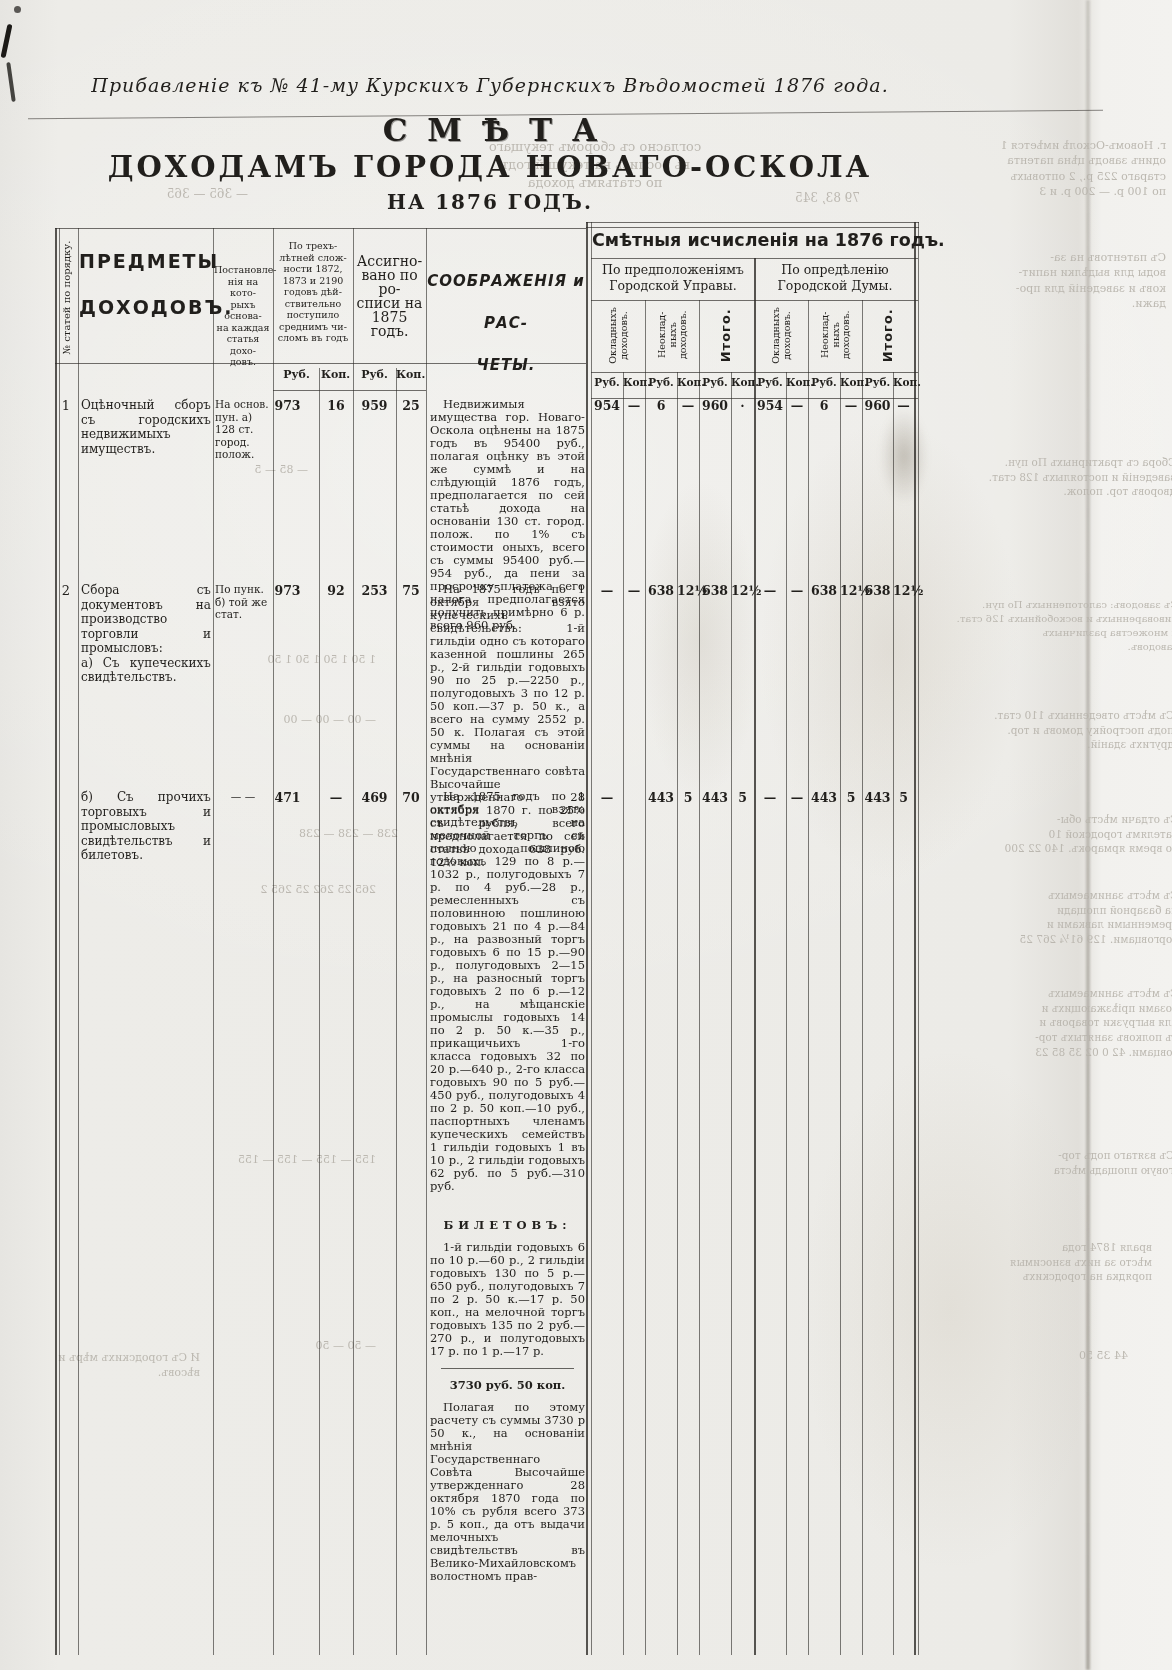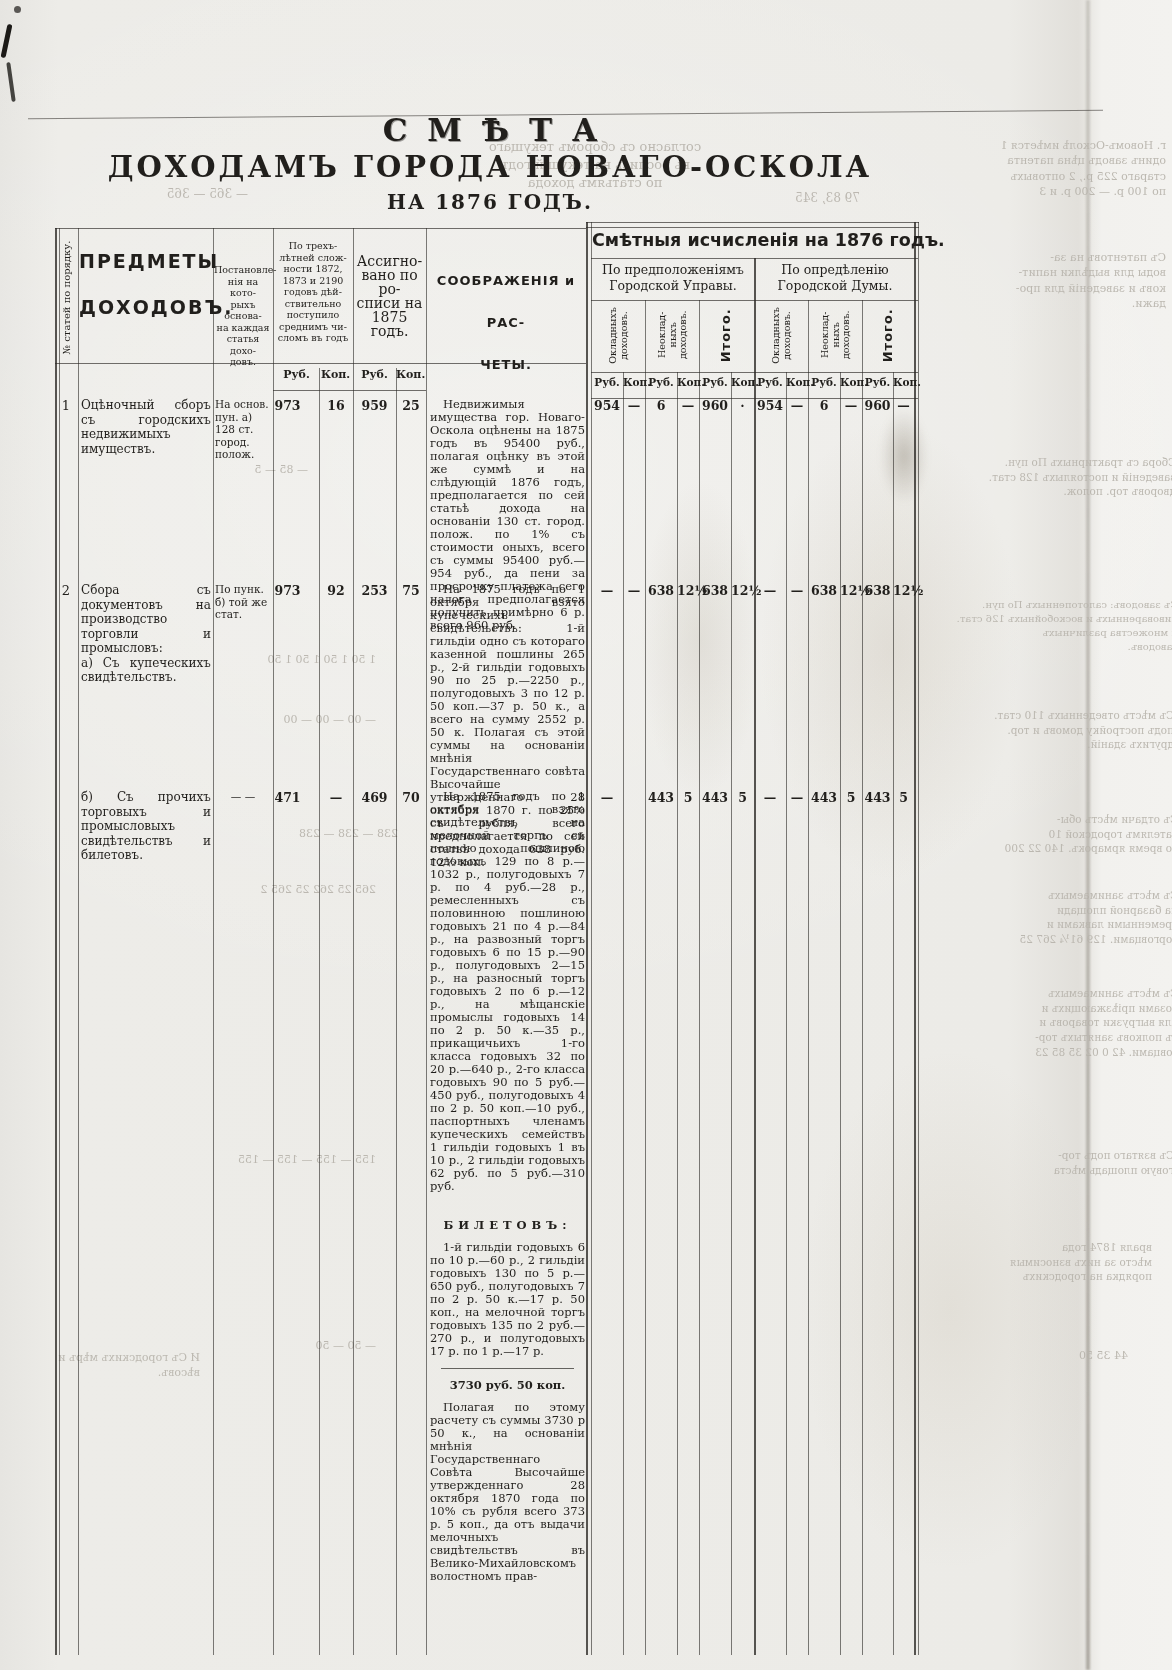--- a/index.html
+++ b/index.html
@@ -36,21 +36,21 @@
   .cell{position:absolute;top:0;}
   .pre{white-space:pre-line;}
   .sans{font-family:"DejaVu Sans","Liberation Sans",sans-serif;}
   .hc{position:absolute;text-align:center;}
   .h-num{left:1px;top:12px;width:21px;height:126px;display:flex;align-items:center;justify-content:center;}
   .h-num span{transform:rotate(-90deg);white-space:nowrap;font-size:10px;}
   .h-subj{left:24px;top:16px;width:133px;font-weight:bold;font-size:19px;line-height:46px;letter-spacing:2px;}
   .h-basis{left:159px;top:42px;width:58px;font-size:9.5px;line-height:11.5px;}
   .h-avg{left:219px;top:18px;width:78px;font-size:9.5px;line-height:11.5px;}
   .h-asg{left:299px;top:32px;width:71px;font-size:14px;line-height:14px;}
-  .h-remarks{left:372px;top:38px;width:158px;font-weight:bold;font-size:13px;line-height:42px;letter-spacing:1px;}
+  .h-remarks{left:372px;top:38px;width:158px;font-weight:bold;font-size:15px;line-height:42px;letter-spacing:1px;font-style:italic;}
   .h-rtitle{left:537px;top:8px;width:326px;font-weight:bold;font-size:17.5px;white-space:nowrap;}
   .h-group{top:40px;font-size:12.5px;line-height:16px;}
   .h-rot{top:80px;height:66px;display:flex;align-items:center;justify-content:center;}
   .h-rot span{transform:rotate(-90deg);white-space:pre-line;text-align:center;font-size:9.5px;line-height:10.5px;}
   .h-rot.itogo span{font-weight:bold;font-size:13px;letter-spacing:1px;font-family:"DejaVu Sans","Liberation Sans",sans-serif;}
   .unit{position:absolute;text-align:center;font-weight:bold;font-size:11px;}
   .unit.r{font-size:10.5px;}
   .row{position:absolute;left:0;width:864px;}
   .c-num{left:0;width:22px;text-align:center;font-size:13px;}
   .c-subj{left:26px;width:130px;font-size:12px;line-height:14.5px;text-align:justify;}
@@ -128,20 +128,21 @@
 говую площадь мѣста</span>
     <span class="bleed" style="left:928px;top:1240px;width:224px;font-size:10.5px;">враля 1874 года
 мѣсто за нихъ взносимыя
 порядка на городскихъ</span>
     <span class="bleed" style="left:46px;top:1338px;width:330px;font-size:11px;">— 50   — 50</span>
     <span class="bleed" style="left:0px;top:1350px;width:200px;font-size:11px;">И   Съ городскихъ мѣръ и
 вѣсовъ.</span>
     <span class="bleed" style="left:928px;top:1348px;width:200px;font-size:11px;">44 35    50</span>
   </div>
 
+  <div class="masthead">Прибавленіе къ № 41-му Курскихъ Губернскихъ Вѣдомостей 1876 года.</div>
   <div class="mast-rule"></div>
   <div class="big-title">СМѢТА</div>
   <div class="sub-title">ДОХОДАМЪ ГОРОДА НОВАГО-ОСКОЛА</div>
   <div class="year-line">НА 1876 ГОДЪ.</div>
 
   <div class="tbl">
 
     <div class="vl hv" style="left:0;top:6px;height:1427px"></div>
     <div class="vl" style="left:4px;top:6px;height:1427px"></div>
     <div class="vl" style="left:23px;top:6px;height:1427px"></div>

